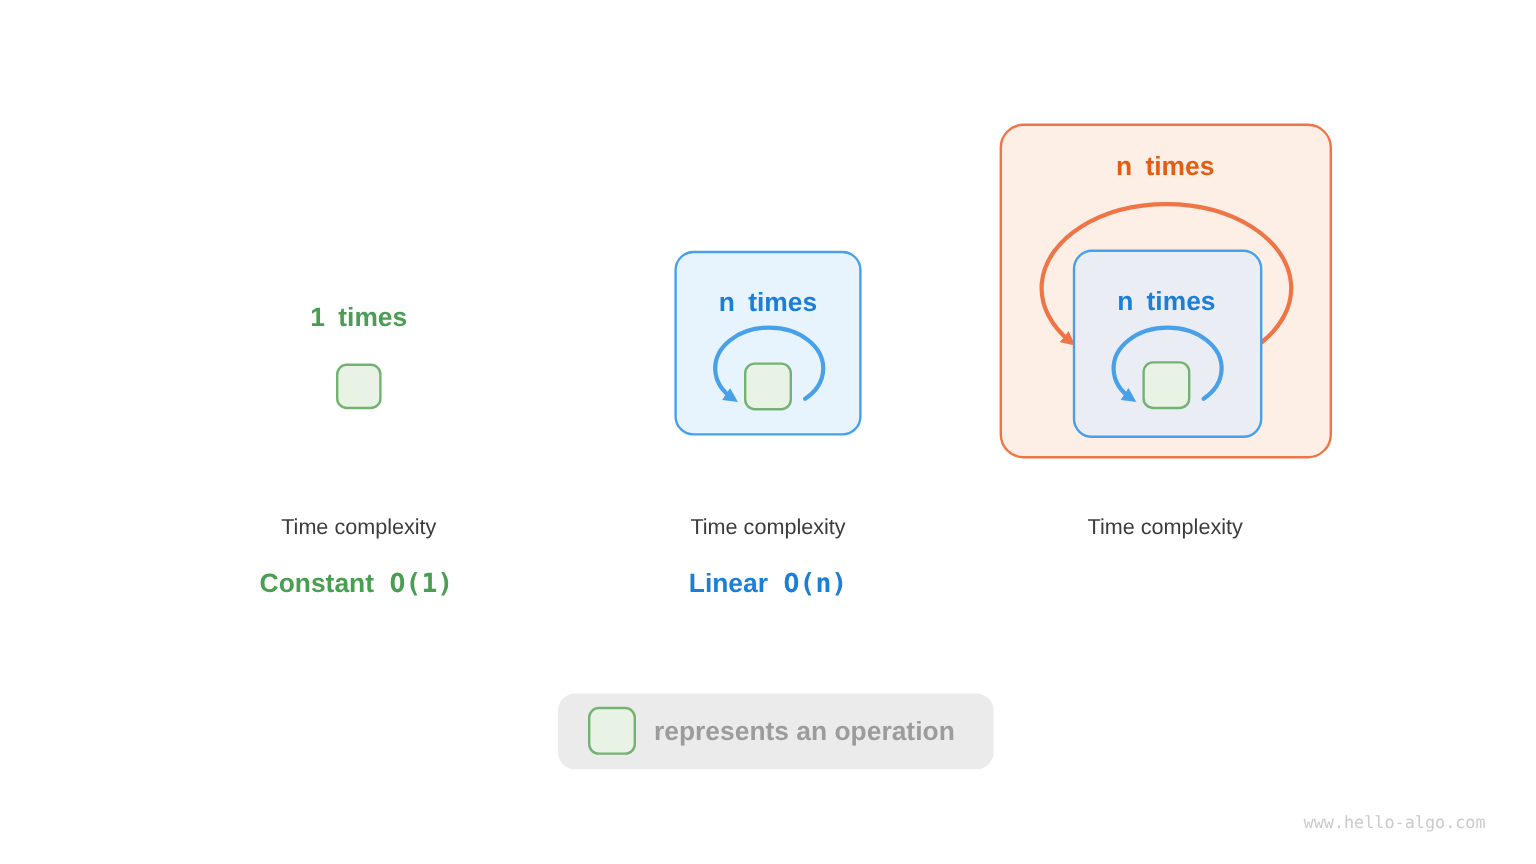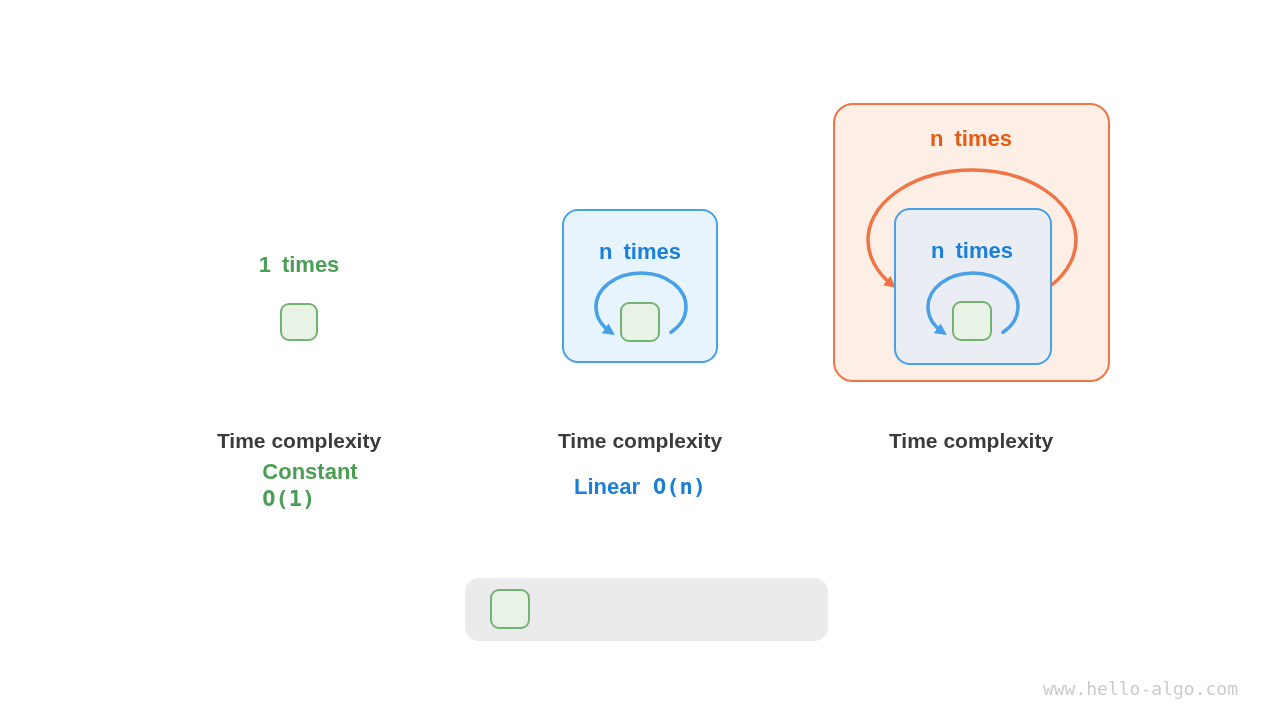--- a/index.html
+++ b/index.html
@@ -40,38 +40,38 @@
   .green-t{color:var(--green-text);}
   .blue-t{color:var(--blue-text);}
   .orange-t{color:var(--orange-text);}
   
   .loop-path{fill:none;stroke-width:3.5px;stroke-linecap:round;}
   .stroke-blue{stroke:var(--blue-stroke);}
   .stroke-orange{stroke:var(--orange-stroke);}
   .fill-blue{fill:var(--blue-stroke);}
   .fill-orange{fill:var(--orange-stroke);}
   
-  .tc-title{font-size:21px;font-weight:bold;color:var(--dark-text);}
+  .tc-title{font-size:18px;font-weight:normal;color:var(--dark-text);}
   .sub-label{font-size:22px;font-weight:bold;}
   .big-o{font-family:"DejaVu Sans Mono",monospace;font-weight:bold;margin-left:13px;font-size:22px;}
   .big-o sup{font-size:14px;position:relative;top:-1px;}
   
   .legend{
     position:absolute;z-index:1;left:465px;top:578px;width:363px;height:63px;
     background:var(--legend-bg);border-radius:14px;
   }
   .legend .op-box{left:25px;top:11px;}
   .legend-text{
     position:absolute;left:80px;top:0;height:63px;display:flex;align-items:center;
     font-size:22px;font-weight:bold;color:var(--legend-text);white-space:nowrap;
   }
   
   .watermark{
     position:absolute;z-index:6;right:42px;top:678px;
-    font-family:"DejaVu Sans Mono",monospace;font-size:18px;color:var(--watermark-text);
+    font-family:"DejaVu Sans Mono",monospace;font-size:14px;color:var(--watermark-text);
   }
 </style>
 </head>
 <body>
 
 <div class="stage">
 
   <div class="panel-box linear-box"></div>
   <div class="panel-box quad-box"></div>
 
@@ -114,28 +114,29 @@
   </div>
   <div class="txt center loop-label" style="left:972px;top:238px;">
     <span class="cnt blue-t">n</span>
     <span class="tms blue-t">times</span>
   </div>
 
   <div class="txt center tc-title" style="left:299px;top:429px;">Time complexity</div>
   <div class="txt center tc-title" style="left:640px;top:429px;">Time complexity</div>
   <div class="txt center tc-title" style="left:971px;top:429px;">Time complexity</div>
 
-  <div class="txt center sub-label green-t" style="left:297px;top:459px;flex-direction:column;">
+  <div class="txt center sub-label green-t" style="left:297px;top:473px;">
     <span>Constant</span>
     <span class="big-o"><span>O(</span><span>1</span><sup></sup><span>)</span></span>
   </div>
   <div class="txt center sub-label blue-t" style="left:640px;top:473px;">
     <span>Linear</span>
     <span class="big-o"><span>O(</span><span>n</span><sup></sup><span>)</span></span>
   </div>
 
   <div class="legend">
     <div class="op-box"></div>
+    <div class="legend-text">represents an operation</div>
   </div>
 
   <div class="watermark">www.hello-algo.com</div>
 
 </div>
 
 </body></html>

